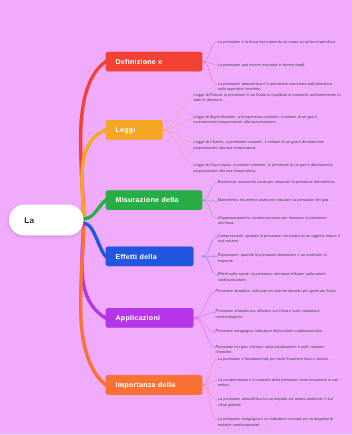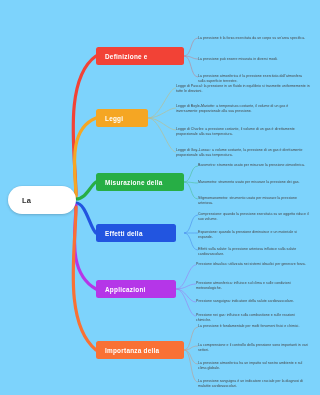--- a/index.html
+++ b/index.html
@@ -10,21 +10,21 @@
   body {
     width: 320px;
     height: 395px;
     font-family: "Liberation Sans", sans-serif;
     overflow: hidden;
   }
   #mindmap {
     position: relative;
     width: 320px;
     height: 395px;
-    background: #7dd3fc;
+    background: #f0abfc;
   }
   #connectors {
     position: absolute;
     left: 0;
     top: 0;
     width: 320px;
     height: 395px;
     pointer-events: none;
   }
   .root-node {

